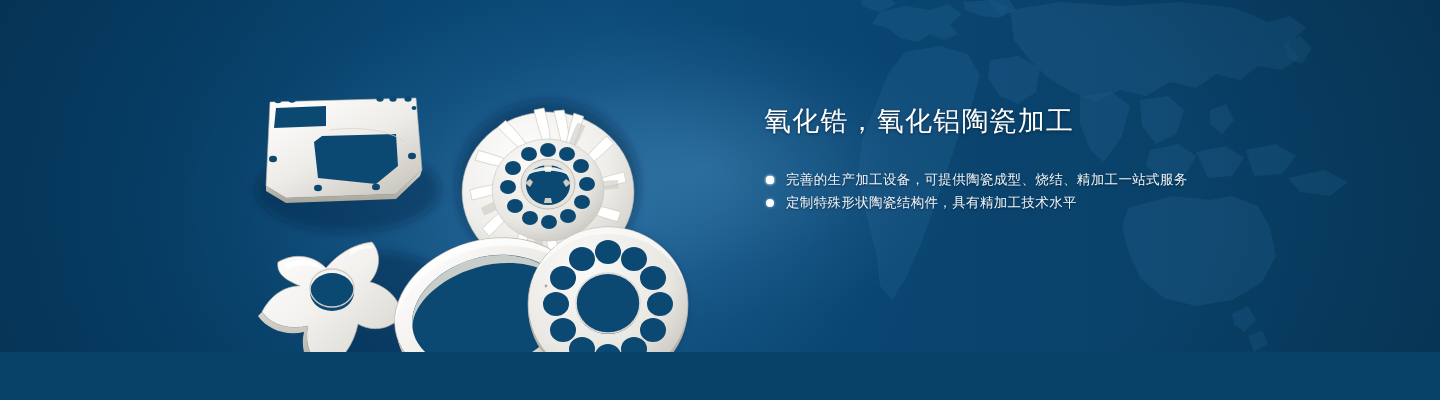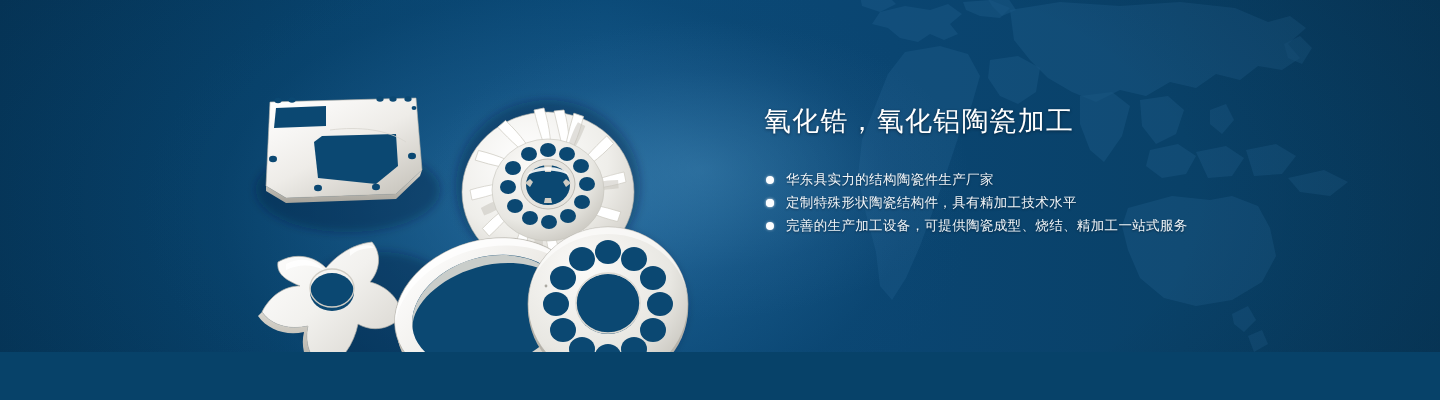--- a/index.html
+++ b/index.html
@@ -339,29 +339,28 @@
         <circle cx="-62" cy="-18" r="1.4" fill="#8d8a82" opacity=".7"></circle>
       </g>
     </svg>
   </div>
 
   <div class="copy">
     <div class="headline">氧化锆，氧化铝陶瓷加工</div>
     <ul class="bullets">
       <li>
         <span class="dot"></span>
-        <span>华东具实力的结构陶瓷件生产厂家</span>
       </li>
       <li>
         <span class="dot"></span>
       </li>
       <li>
         <span class="dot"></span>
-        <span>定制特殊形状陶瓷结构件，具有精加工技术水平</span>
+        <span>完善的生产加工设备，可提供陶瓷成型、烧结、精加工一站式服务</span>
       </li>
       <li>
         <span class="dot"></span>
-        <span>完善的生产加工设备，可提供陶瓷成型、烧结、精加工一站式服务</span>
+        <span>定制特殊形状陶瓷结构件，具有精加工技术水平</span>
       </li>
     </ul>
   </div>
 
 </div>
 
 </body></html>

